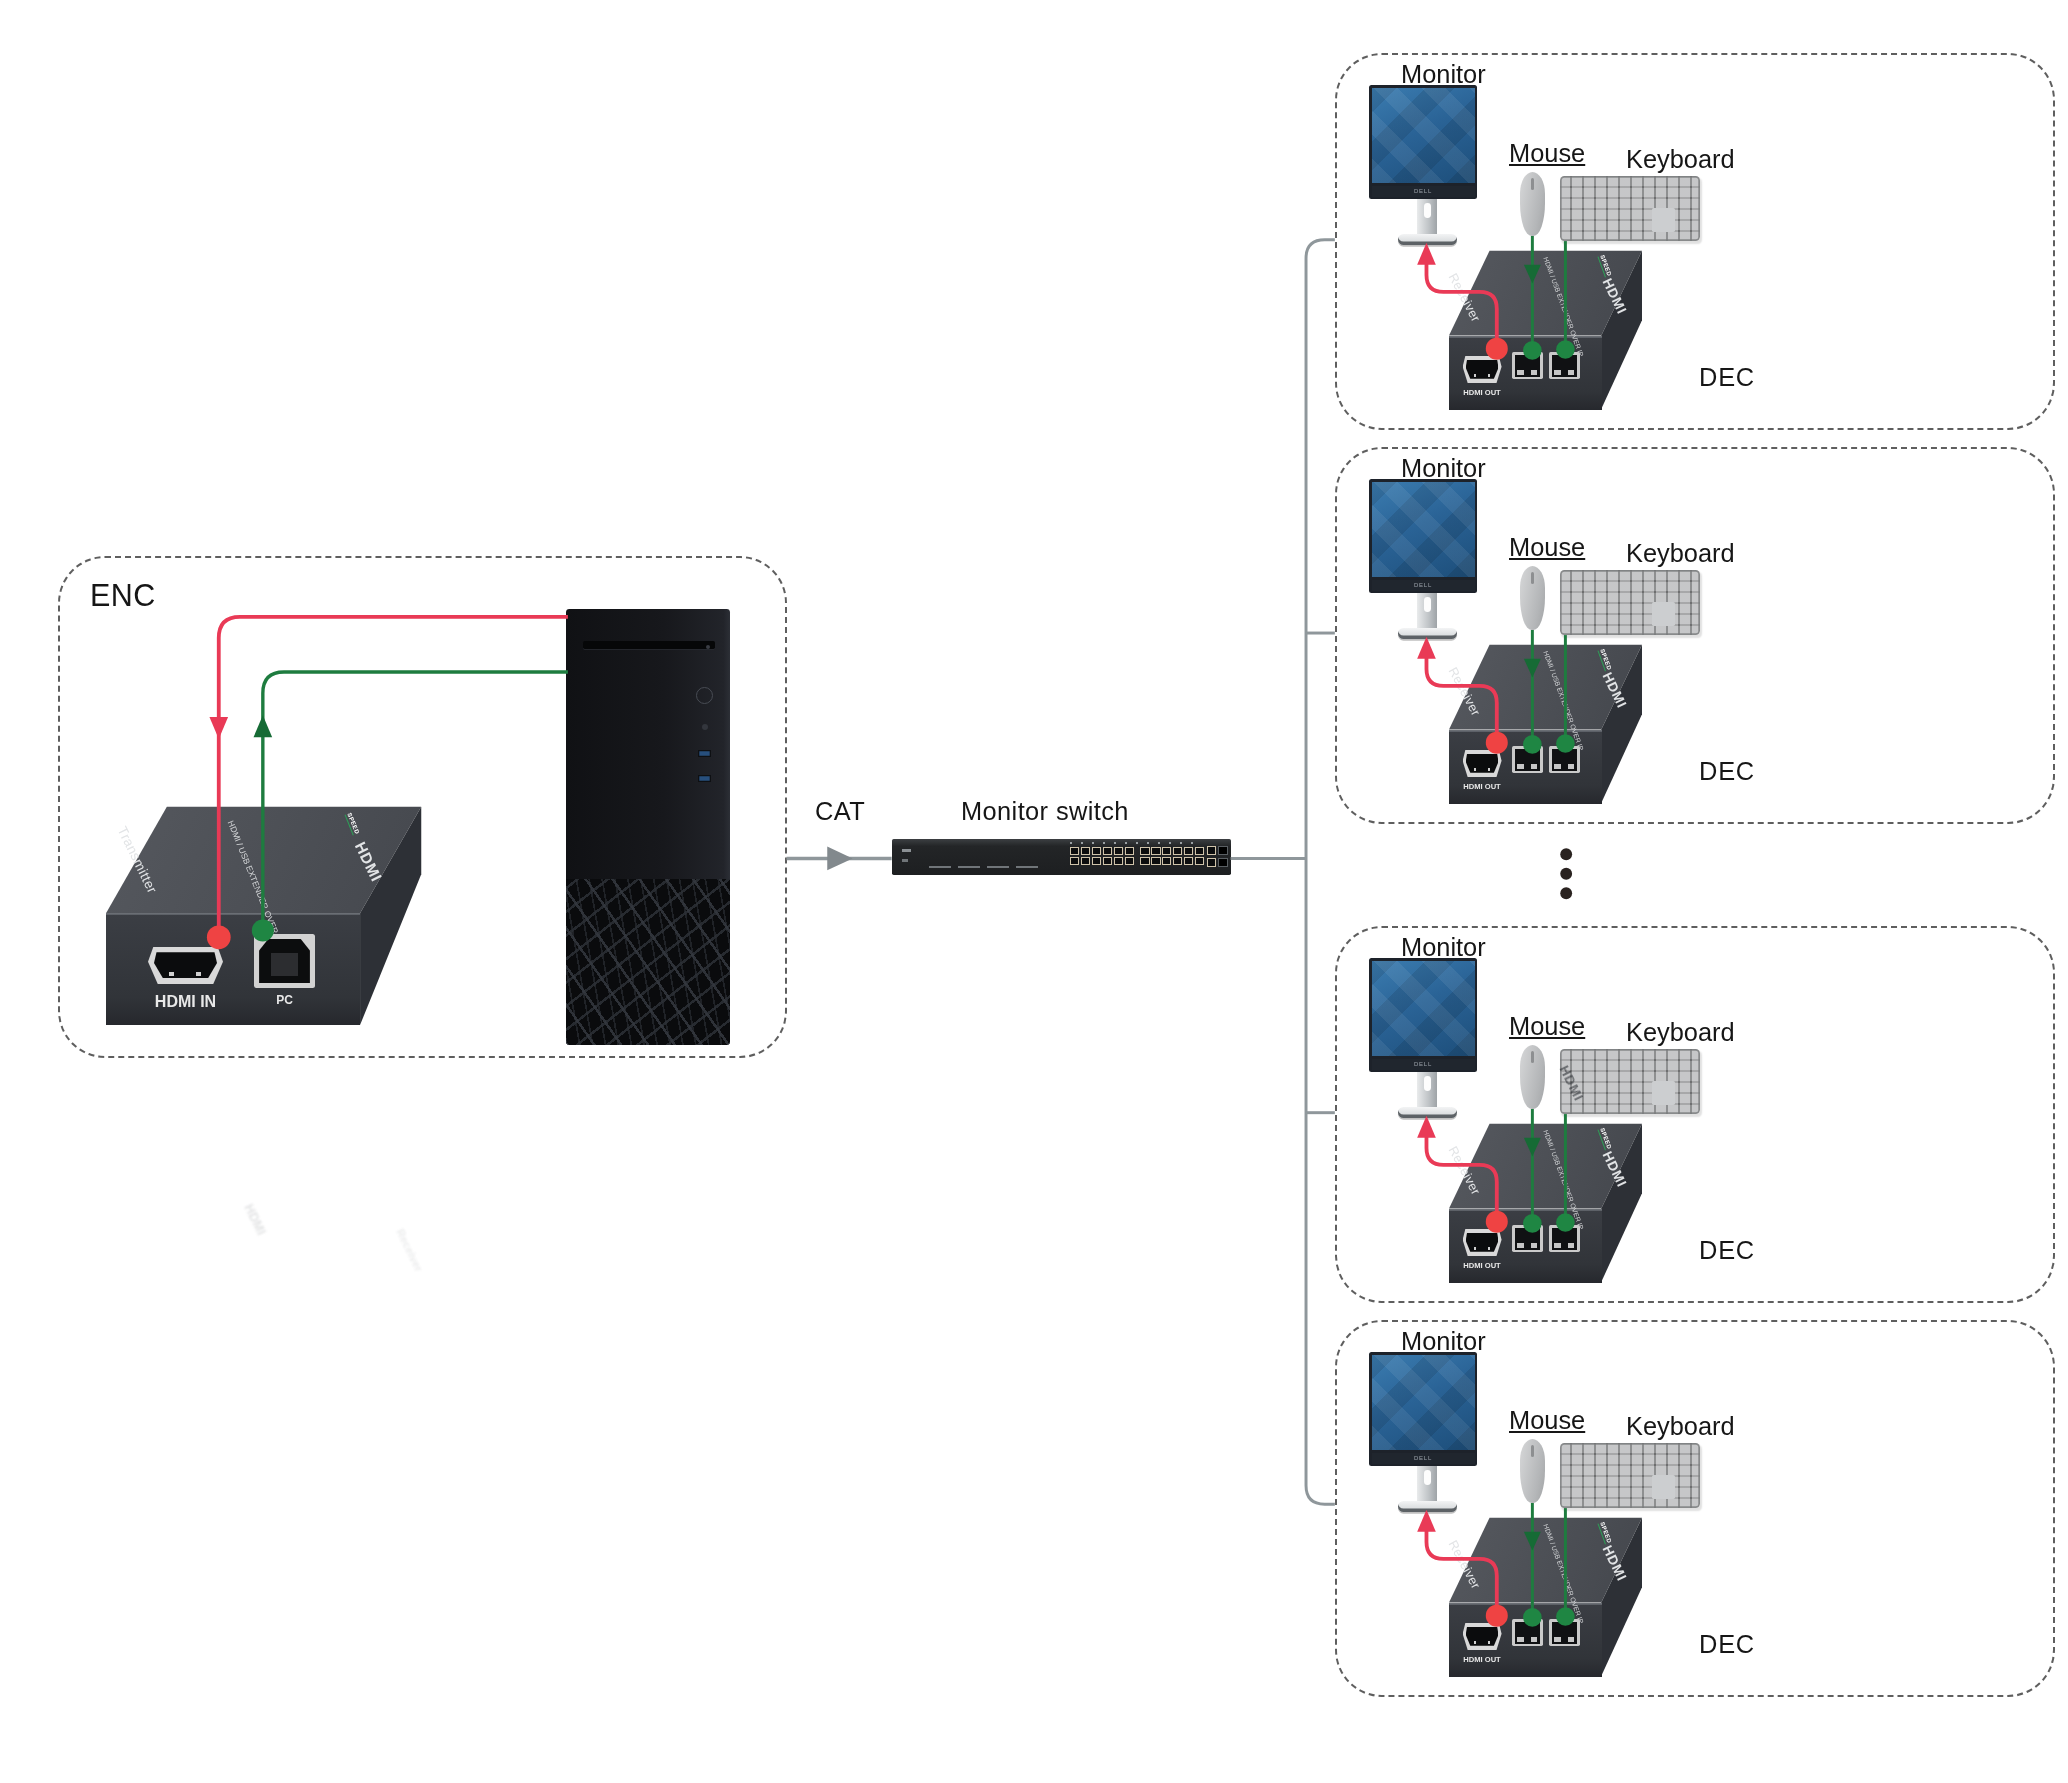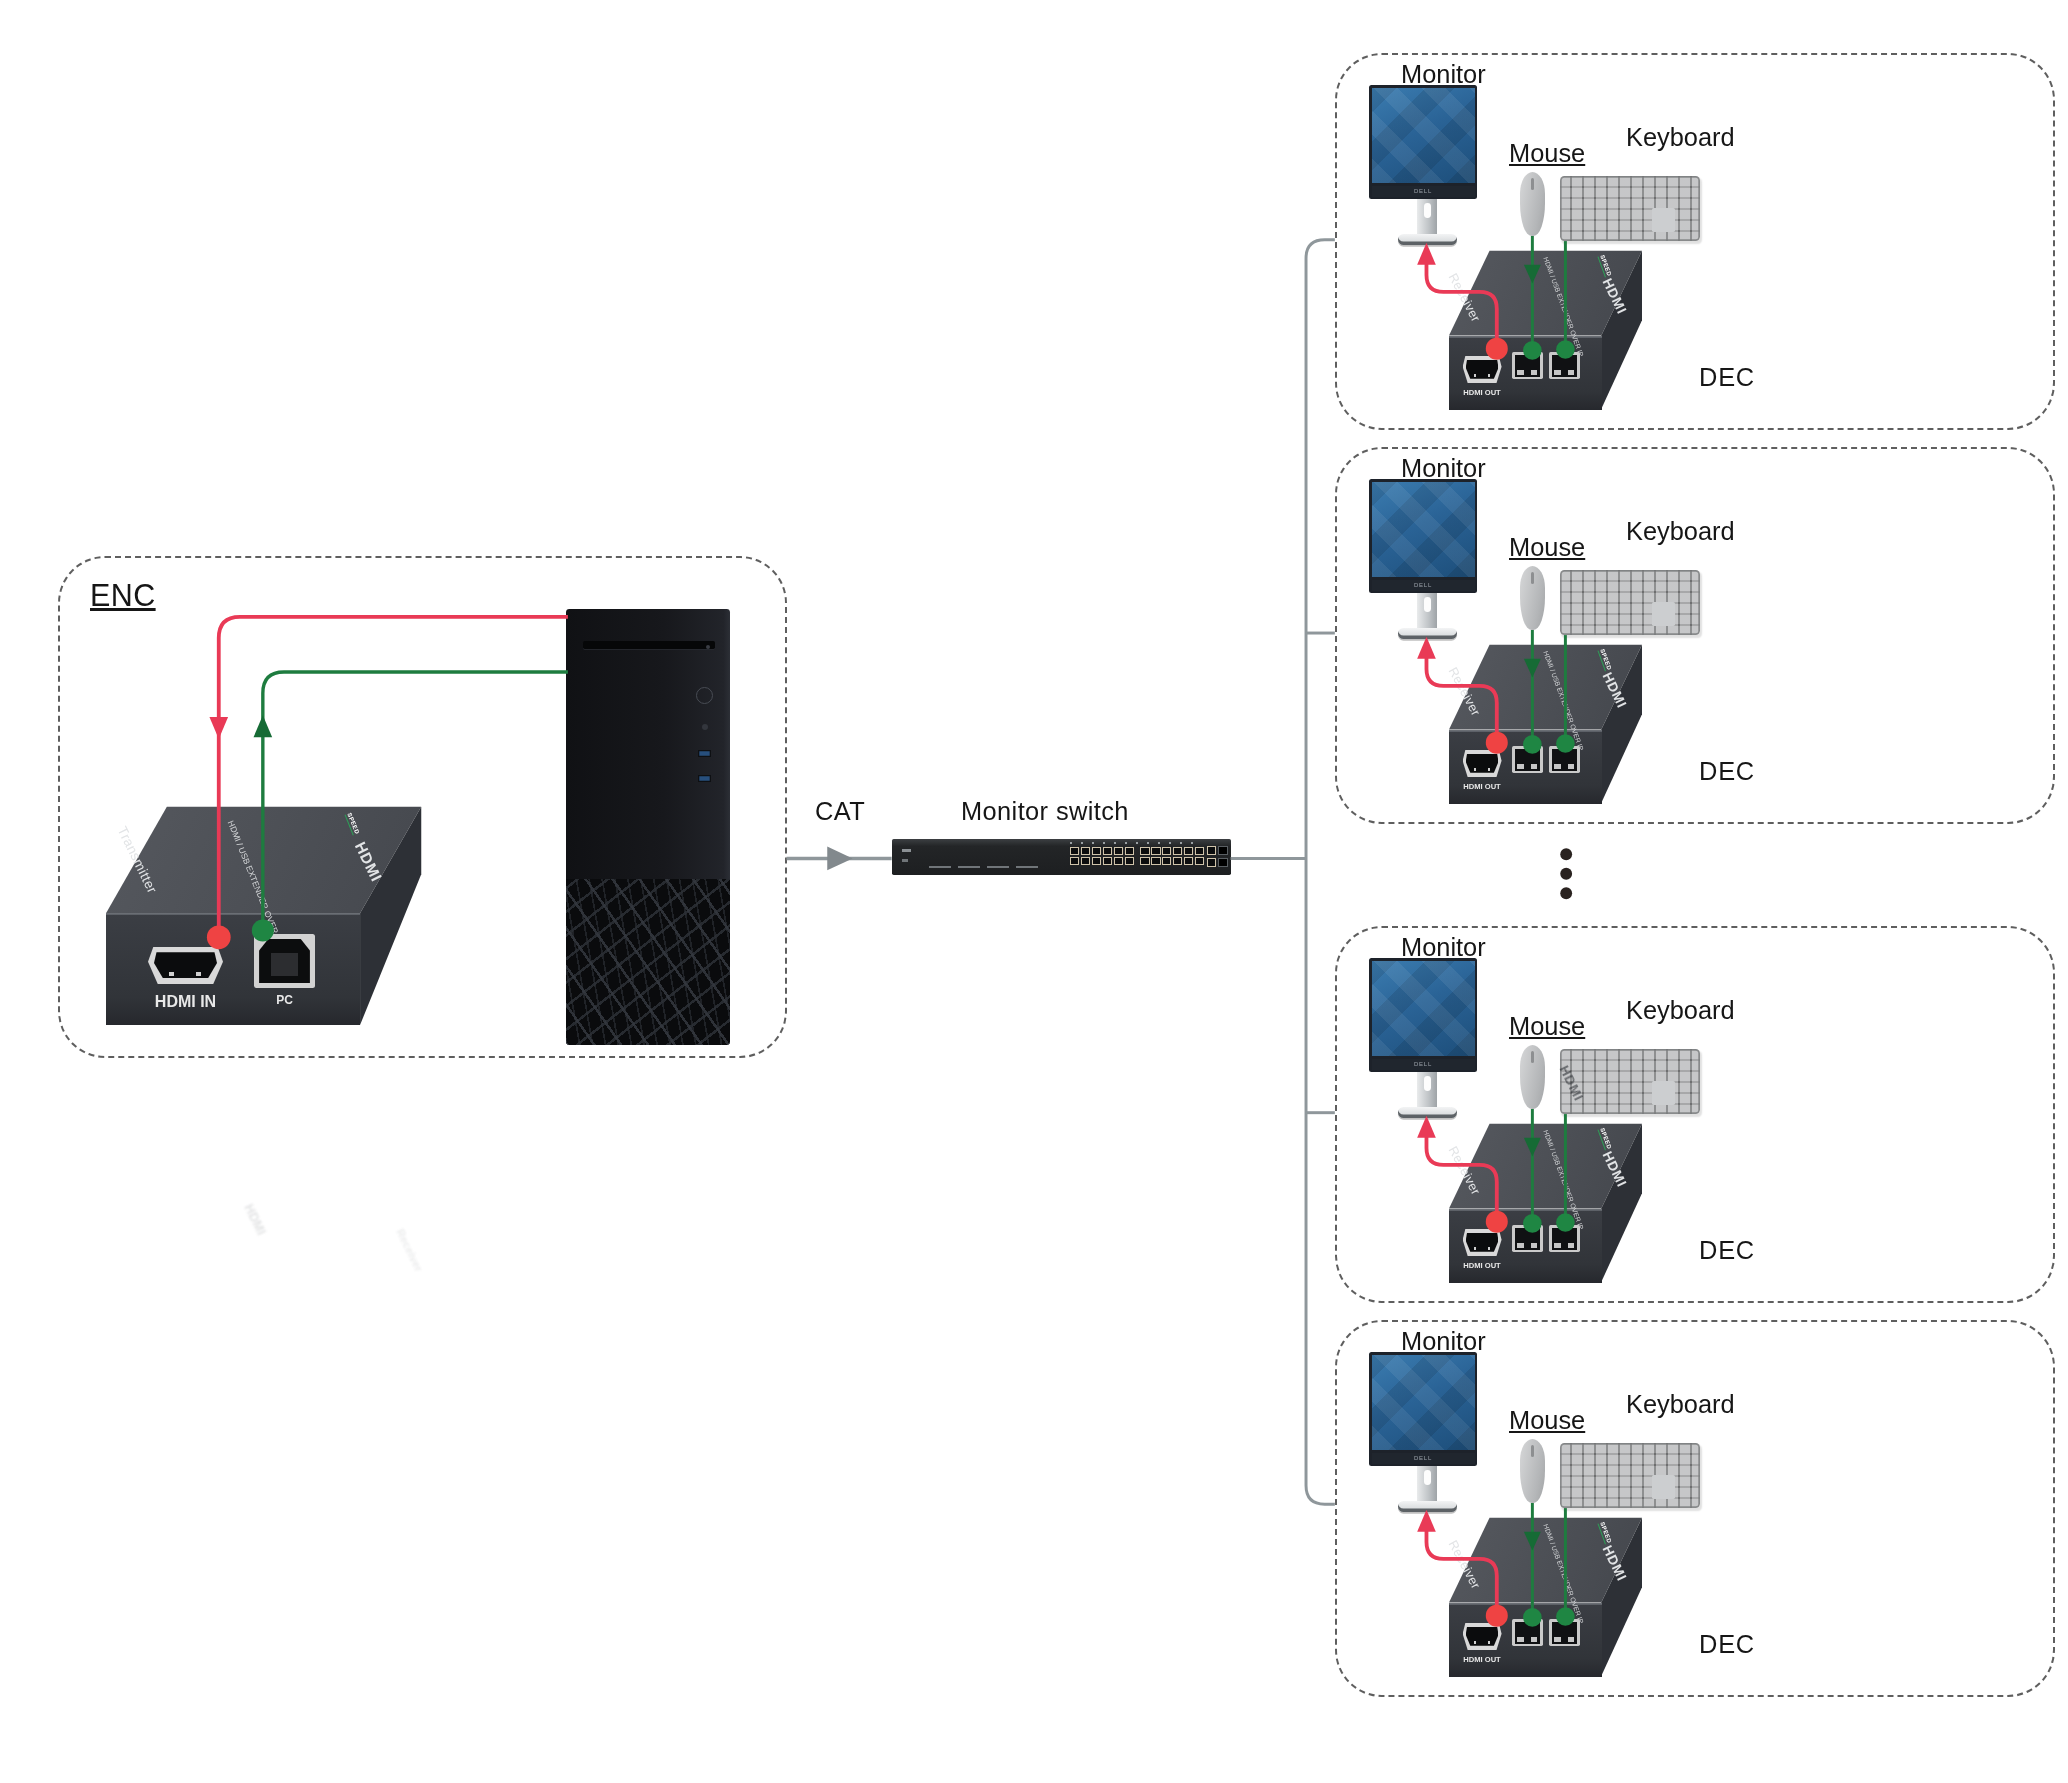--- a/index.html
+++ b/index.html
@@ -14,21 +14,21 @@
   
   svg.wires{position:absolute;left:0;top:0;z-index:6;pointer-events:none;}
 
   
   .dec-group{position:absolute;left:1335px;width:720px;height:377px;}
   .dec-0{top:53px;}.dec-1{top:447px;}.dec-2{top:926px;}.dec-3{top:1320px;}
   .dec-border{position:absolute;inset:0;border:2.5px dashed #5e5e5e;border-radius:47px;}
   .dec-group .g-lbl{position:absolute;color:#161616;font-size:25.4px;white-space:nowrap;}
   .monitor-lbl{left:66px;top:6.8px;}
   .mouse-lbl{left:174px;top:86px;text-decoration:underline;}
-  .keyboard-lbl{left:291px;top:70px;}
+  .keyboard-lbl{left:291px;top:92px;}
   .dec-lbl{left:332px;top:310px;font-size:36px;letter-spacing:0.8px;margin-left:32px;}
 
   
   .monitor{position:absolute;left:34px;top:32px;width:108px;height:114px;background:#1d222a;
            border-radius:2.5px;padding:2.5px;box-sizing:border-box;z-index:2;}
   .mon-screen{width:100%;height:95px;
     background:linear-gradient(155deg,#3b7cb0 0%,#2a6396 45%,#1d4e7a 100%);
     background-blend-mode:normal;position:relative;overflow:hidden;}
   .mon-screen:before{content:"";position:absolute;inset:0;
     background:repeating-linear-gradient(45deg,rgba(255,255,255,.07) 0 17px,transparent 17px 34px),
@@ -178,21 +178,21 @@
     </g>
 
     <g fill="#2a2320">
       <circle cx="1848" cy="1008" r="7"></circle>
         <circle cx="1848" cy="1031" r="7"></circle>
         <circle cx="1848" cy="1054" r="7"></circle>
     </g>
   </svg>
 
   <div class="dashed-box" style="left:58px;top:556px;width:729px;height:502px;"></div>
-  <div class="lbl lbl-big" style="left:90px;top:578px;text-decoration:underline;">ENC</div>
+  <div class="lbl lbl-big" style="left:90px;top:578px;">ENC</div>
 
   <div class="device tx">
     <div class="face top"></div>
     <div class="face right"></div>
     <div class="face front"></div>
     <div class="dev-txt tx-side">Transmitter</div>
     <div class="dev-txt tx-top-txt">HDMI / USB EXTENDER OVER IP</div>
     <div class="brand">
       <span class="b1">SPEED</span>
       <span class="b2"></span>

